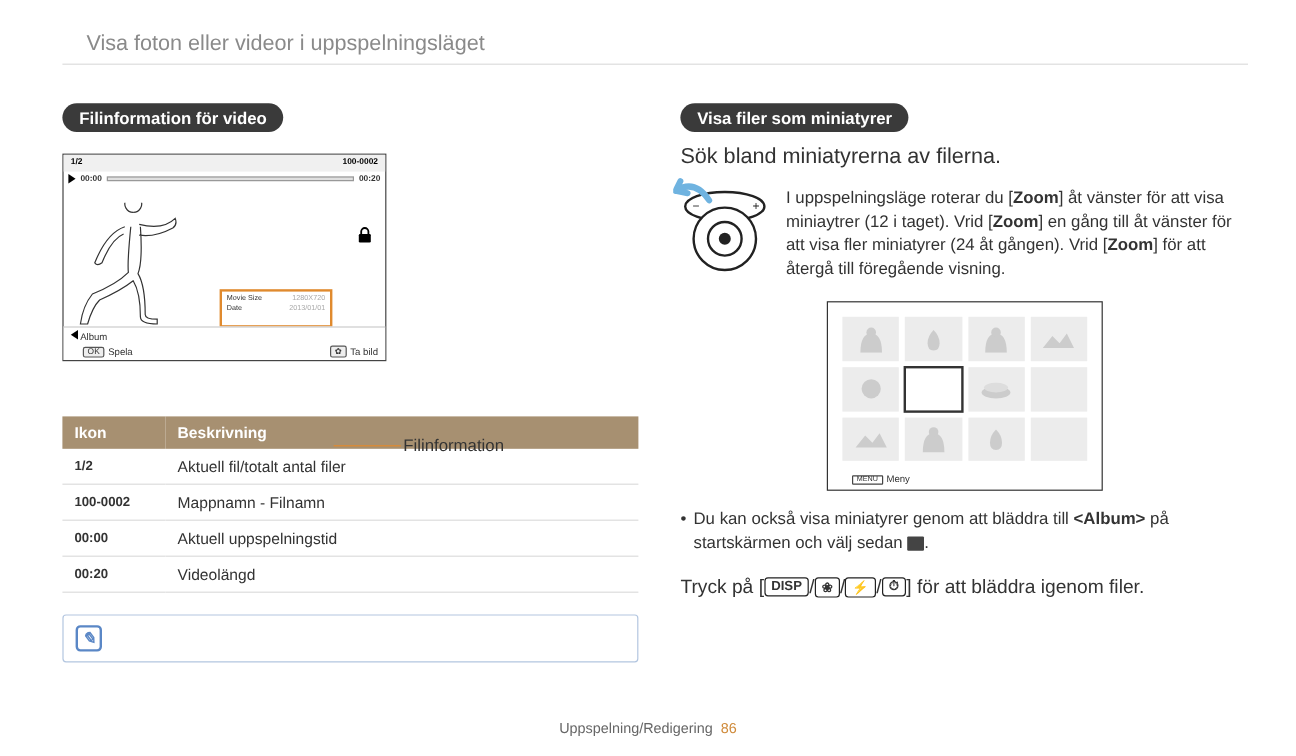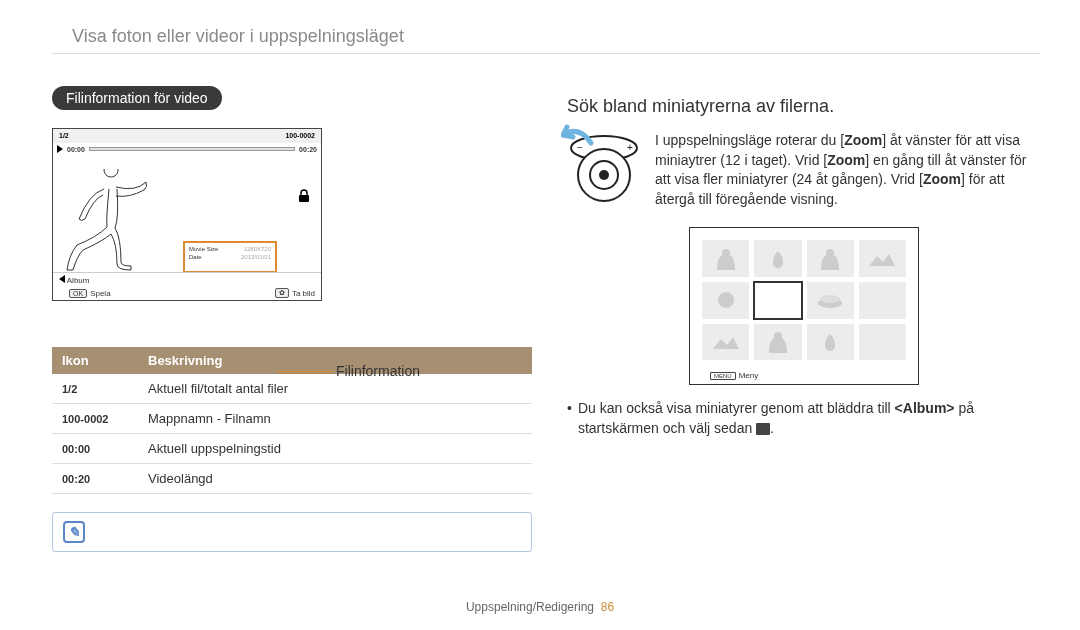--- a/index.html
+++ b/index.html
@@ -3,21 +3,21 @@
 <meta charset="utf-8">
 <style>
   * { box-sizing: border-box; margin: 0; padding: 0; }
   body { width: 1080px; height: 630px; background: #fff; font-family: "Myriad Pro", "Segoe UI", Arial, sans-serif; color: #333; position: relative; }
   .page-title { position: absolute; left: 52px; top: 26px; font-size: 18px; color: #8a8a8a; font-weight: 400; margin-left: 20px; }
   .hr-top { position: absolute; left: 52px; top: 53px; width: 988px; height: 1px; background: #ddd; }
 
   .col-left { position: absolute; left: 52px; top: 86px; width: 480px; }
   .col-right { position: absolute; left: 567px; top: 86px; width: 474px; }
 
-  .pill { display: inline-block; background: #3a3a3a; color: #fff; font-weight: 400; font-size: 14px; padding: 4px 14px; border-radius: 14px; text-align: center; }
+  .pill { display: inline-block; background: #3a3a3a; color: #fff; font-weight: 700; font-size: 14px; padding: 4px 14px; border-radius: 14px; text-align: center; }
 
   
   .video-screen { margin-top: 18px; width: 270px; height: 173px; background: #fff; border: 1px solid #444; position: relative; }
   .vs-top { position: absolute; left: 0; top: 0; right: 0; height: 14px; background: #f0f0f0; }
   .vs-top-txt { position:absolute; top:3px; font-size:7px; font-weight:700; color:#000; }
   .vs-bar { position: absolute; left: 4px; right: 4px; top: 15px; height: 10px; display:flex; align-items:center; }
   .vs-bar .play { width: 0; height: 0; border-left: 6px solid #000; border-top: 4px solid transparent; border-bottom: 4px solid transparent; margin-right:4px;}
   .vs-bar .time { font-size: 7px; font-weight:700; }
   .vs-bar .track { flex:1; height: 4px; background: #e0e0e0; margin: 0 4px; border:1px solid #999;}
   .vs-drawing { position:absolute; left:8px; top:40px; width:100px; height:105px; }
@@ -150,20 +150,21 @@
         </tr>
   </tbody>
     </table>
 
   <div class="tip">
     <div class="tip-icon">✎</div>
   </div>
 </div>
 
 <div class="col-right">
+  <span class="pill">Visa filer som miniatyrer</span>
   <div class="r-intro">Sök bland miniatyrerna av filerna.</div>
 
   <div class="zoom-block">
     <div class="zoom-dial">
       <svg class="zoom-arrow" width="36" height="28" viewBox="0 0 36 28">
         <path d="M30 22 Q18 4 2 14 L6 6 M2 14 L12 16" fill="none" stroke="#6fb3e0" stroke-width="5" stroke-linecap="round" stroke-linejoin="round"></path>
       </svg>
       <svg width="74" height="74" viewBox="0 0 74 74">
         <ellipse cx="37" cy="17" rx="33" ry="12" fill="#fff" stroke="#222" stroke-width="2"></ellipse>
         <text x="10" y="20" font-size="10" fill="#222">−</text>
@@ -237,17 +238,20 @@
         <span class="menu-key">MENU</span>
         <span>Meny</span>
       </div>
   </div>
 
   <div class="bullet">
     <span class="dot">•</span>
     <span><span>Du kan också visa miniatyrer genom att bläddra till </span><b>&lt;Album&gt;</b><span> på startskärmen och välj sedan </span><span class="square-icon"></span>.</span>
   </div>
 
+  <div class="nav-line">
+    <span>Tryck på [</span><span class="nav-btn">DISP</span>/<span class="nav-btn">❀</span>/<span class="nav-btn">⚡</span>/<span class="nav-btn">⏱</span><span>] för att bläddra igenom filer.</span>
+  </div>
 </div>
 
 <div class="footer">
   <span>Uppspelning/Redigering</span>&nbsp;&nbsp;<span style="color:#cf8a3a">86</span>
 </div>
 
 </body></html>

